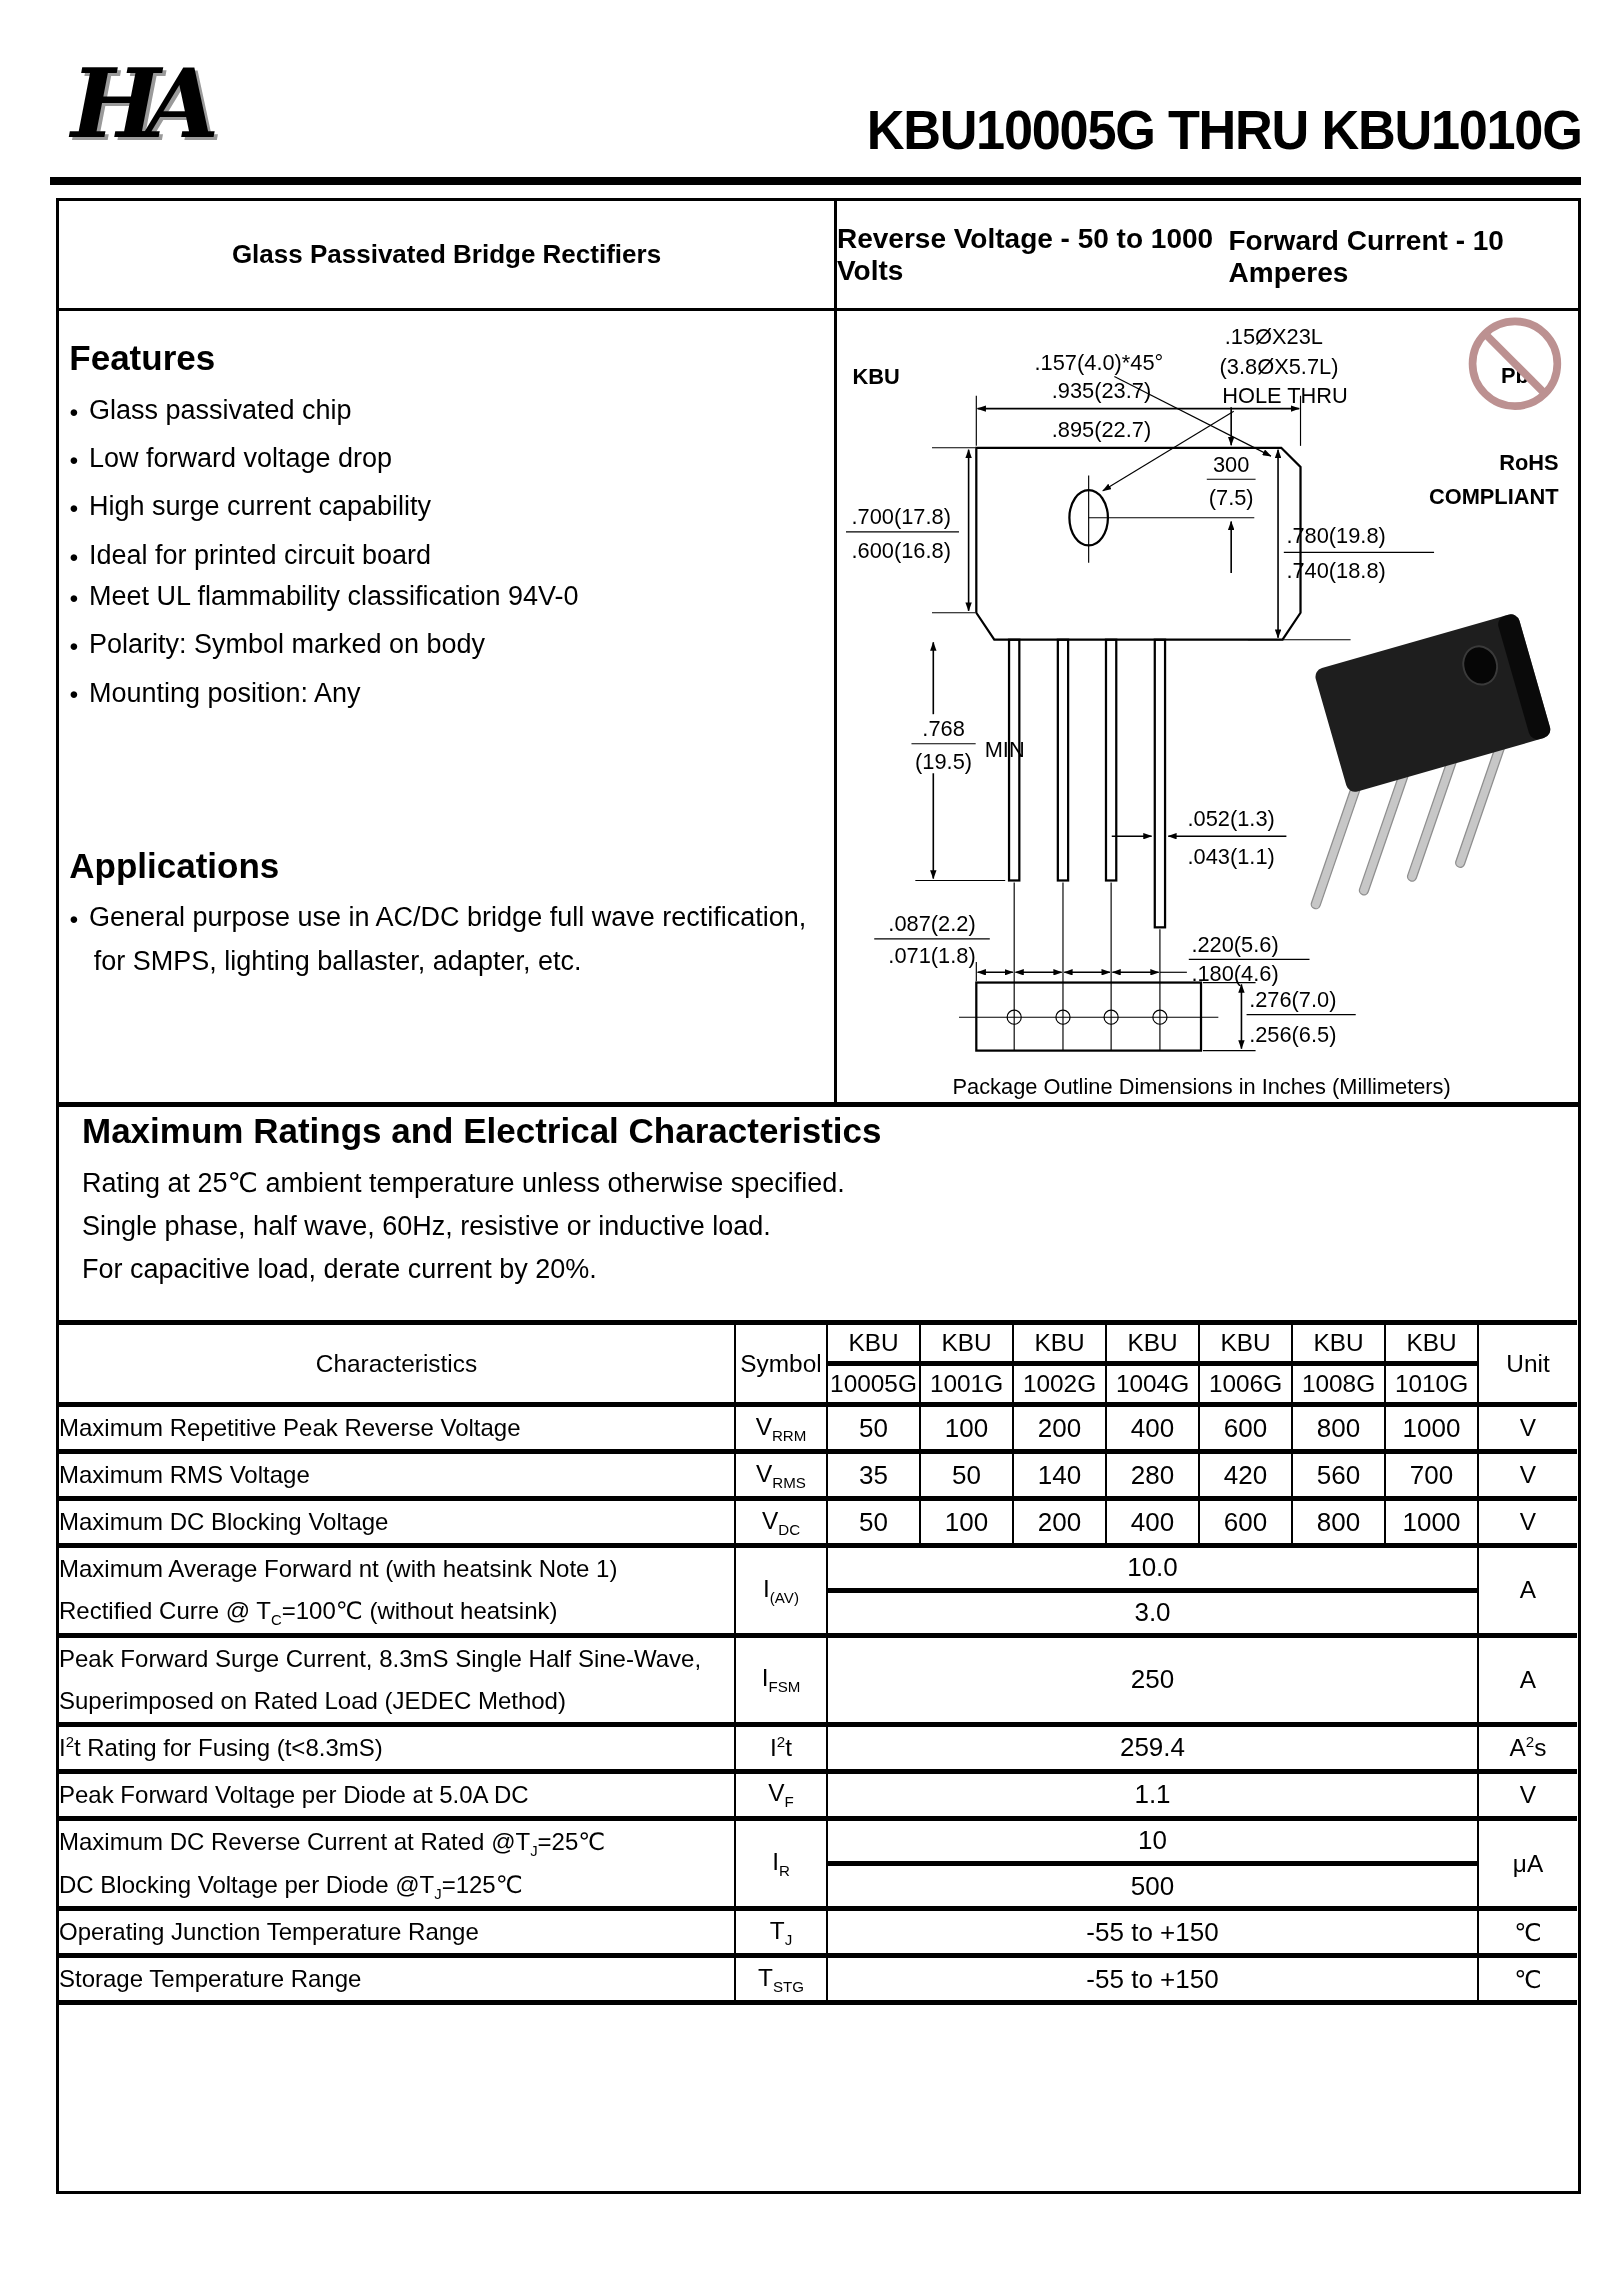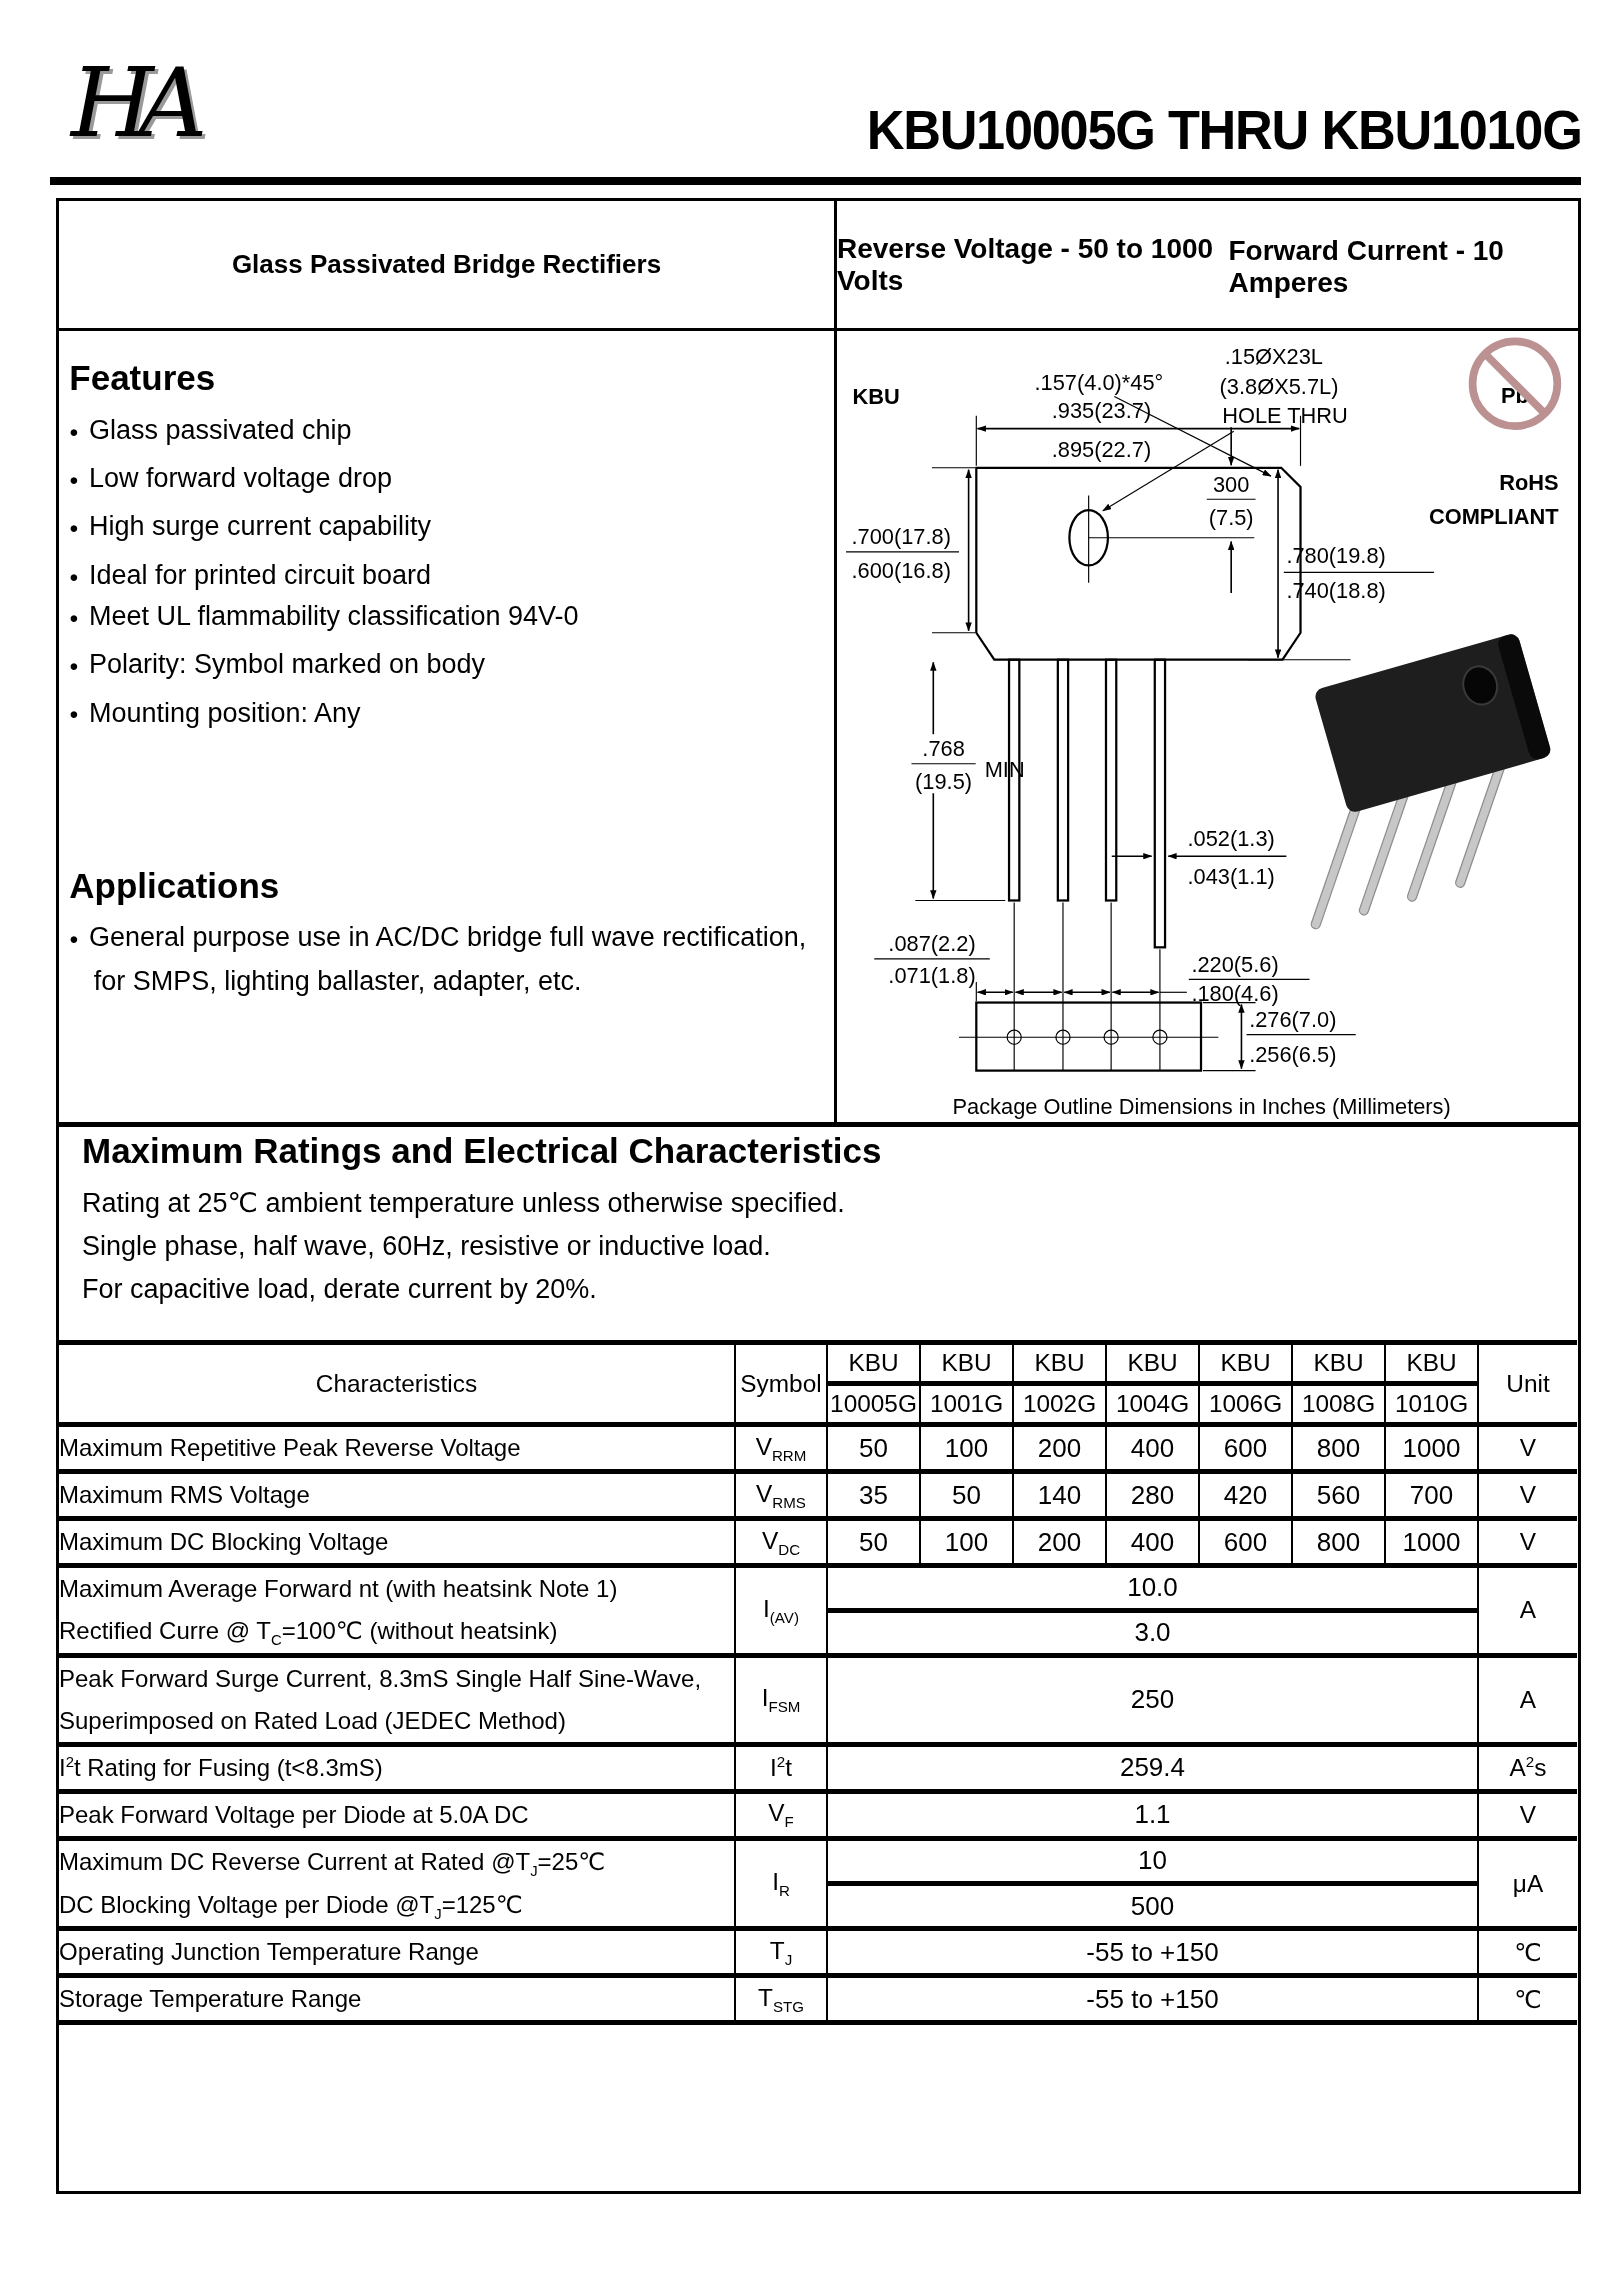--- a/index.html
+++ b/index.html
@@ -4,36 +4,36 @@
 <style>
   * { box-sizing: border-box; }
   html,body { margin:0; padding:0; }
   body {
     width:1624px; height:2295px; position:relative; background:#ffffff;
     font-family:"Liberation Sans","DejaVu Sans",sans-serif; color:#000;
   }
   
   .logo {
     position:absolute; left:71px; top:56px; font-family:"DejaVu Serif","Liberation Serif",serif;
-    font-style:italic; font-weight:normal; font-size:95px; line-height:1; letter-spacing:-0.16em;
+    font-style:italic; font-weight:bold; font-size:95px; line-height:1; letter-spacing:-0.16em;
     text-shadow:3.2px 3.2px 0 #9a9a9a;
   }
   .title {
     position:absolute; right:42px; top:98px; font-size:55px; font-weight:bold;
     letter-spacing:-1.3px; white-space:nowrap; transform:scaleX(0.95); transform-origin:right;
   }
   .rule { position:absolute; left:50px; top:177px; width:1531px; height:8.3px; background:#000; }
 
   
   .main-box {
     position:absolute; left:56px; top:198px; width:1525px; height:1996px;
     border:3.2px solid #000;
   }
   
-  .banner-row { display:flex; height:130px; border-bottom:3.2px solid #000; }
+  .banner-row { display:flex; height:110px; border-bottom:3.2px solid #000; }
   .banner-left {
     width:778px; border-right:3.2px solid #000; display:flex; align-items:center; justify-content:center;
     font-weight:bold; font-size:26px;
   }
   .banner-right {
     flex:1; display:flex; flex-direction:row; align-items:center; justify-content:center;
     font-weight:bold; font-size:28px;
   }
   .banner-right div + div { margin-top:5px; }
 

